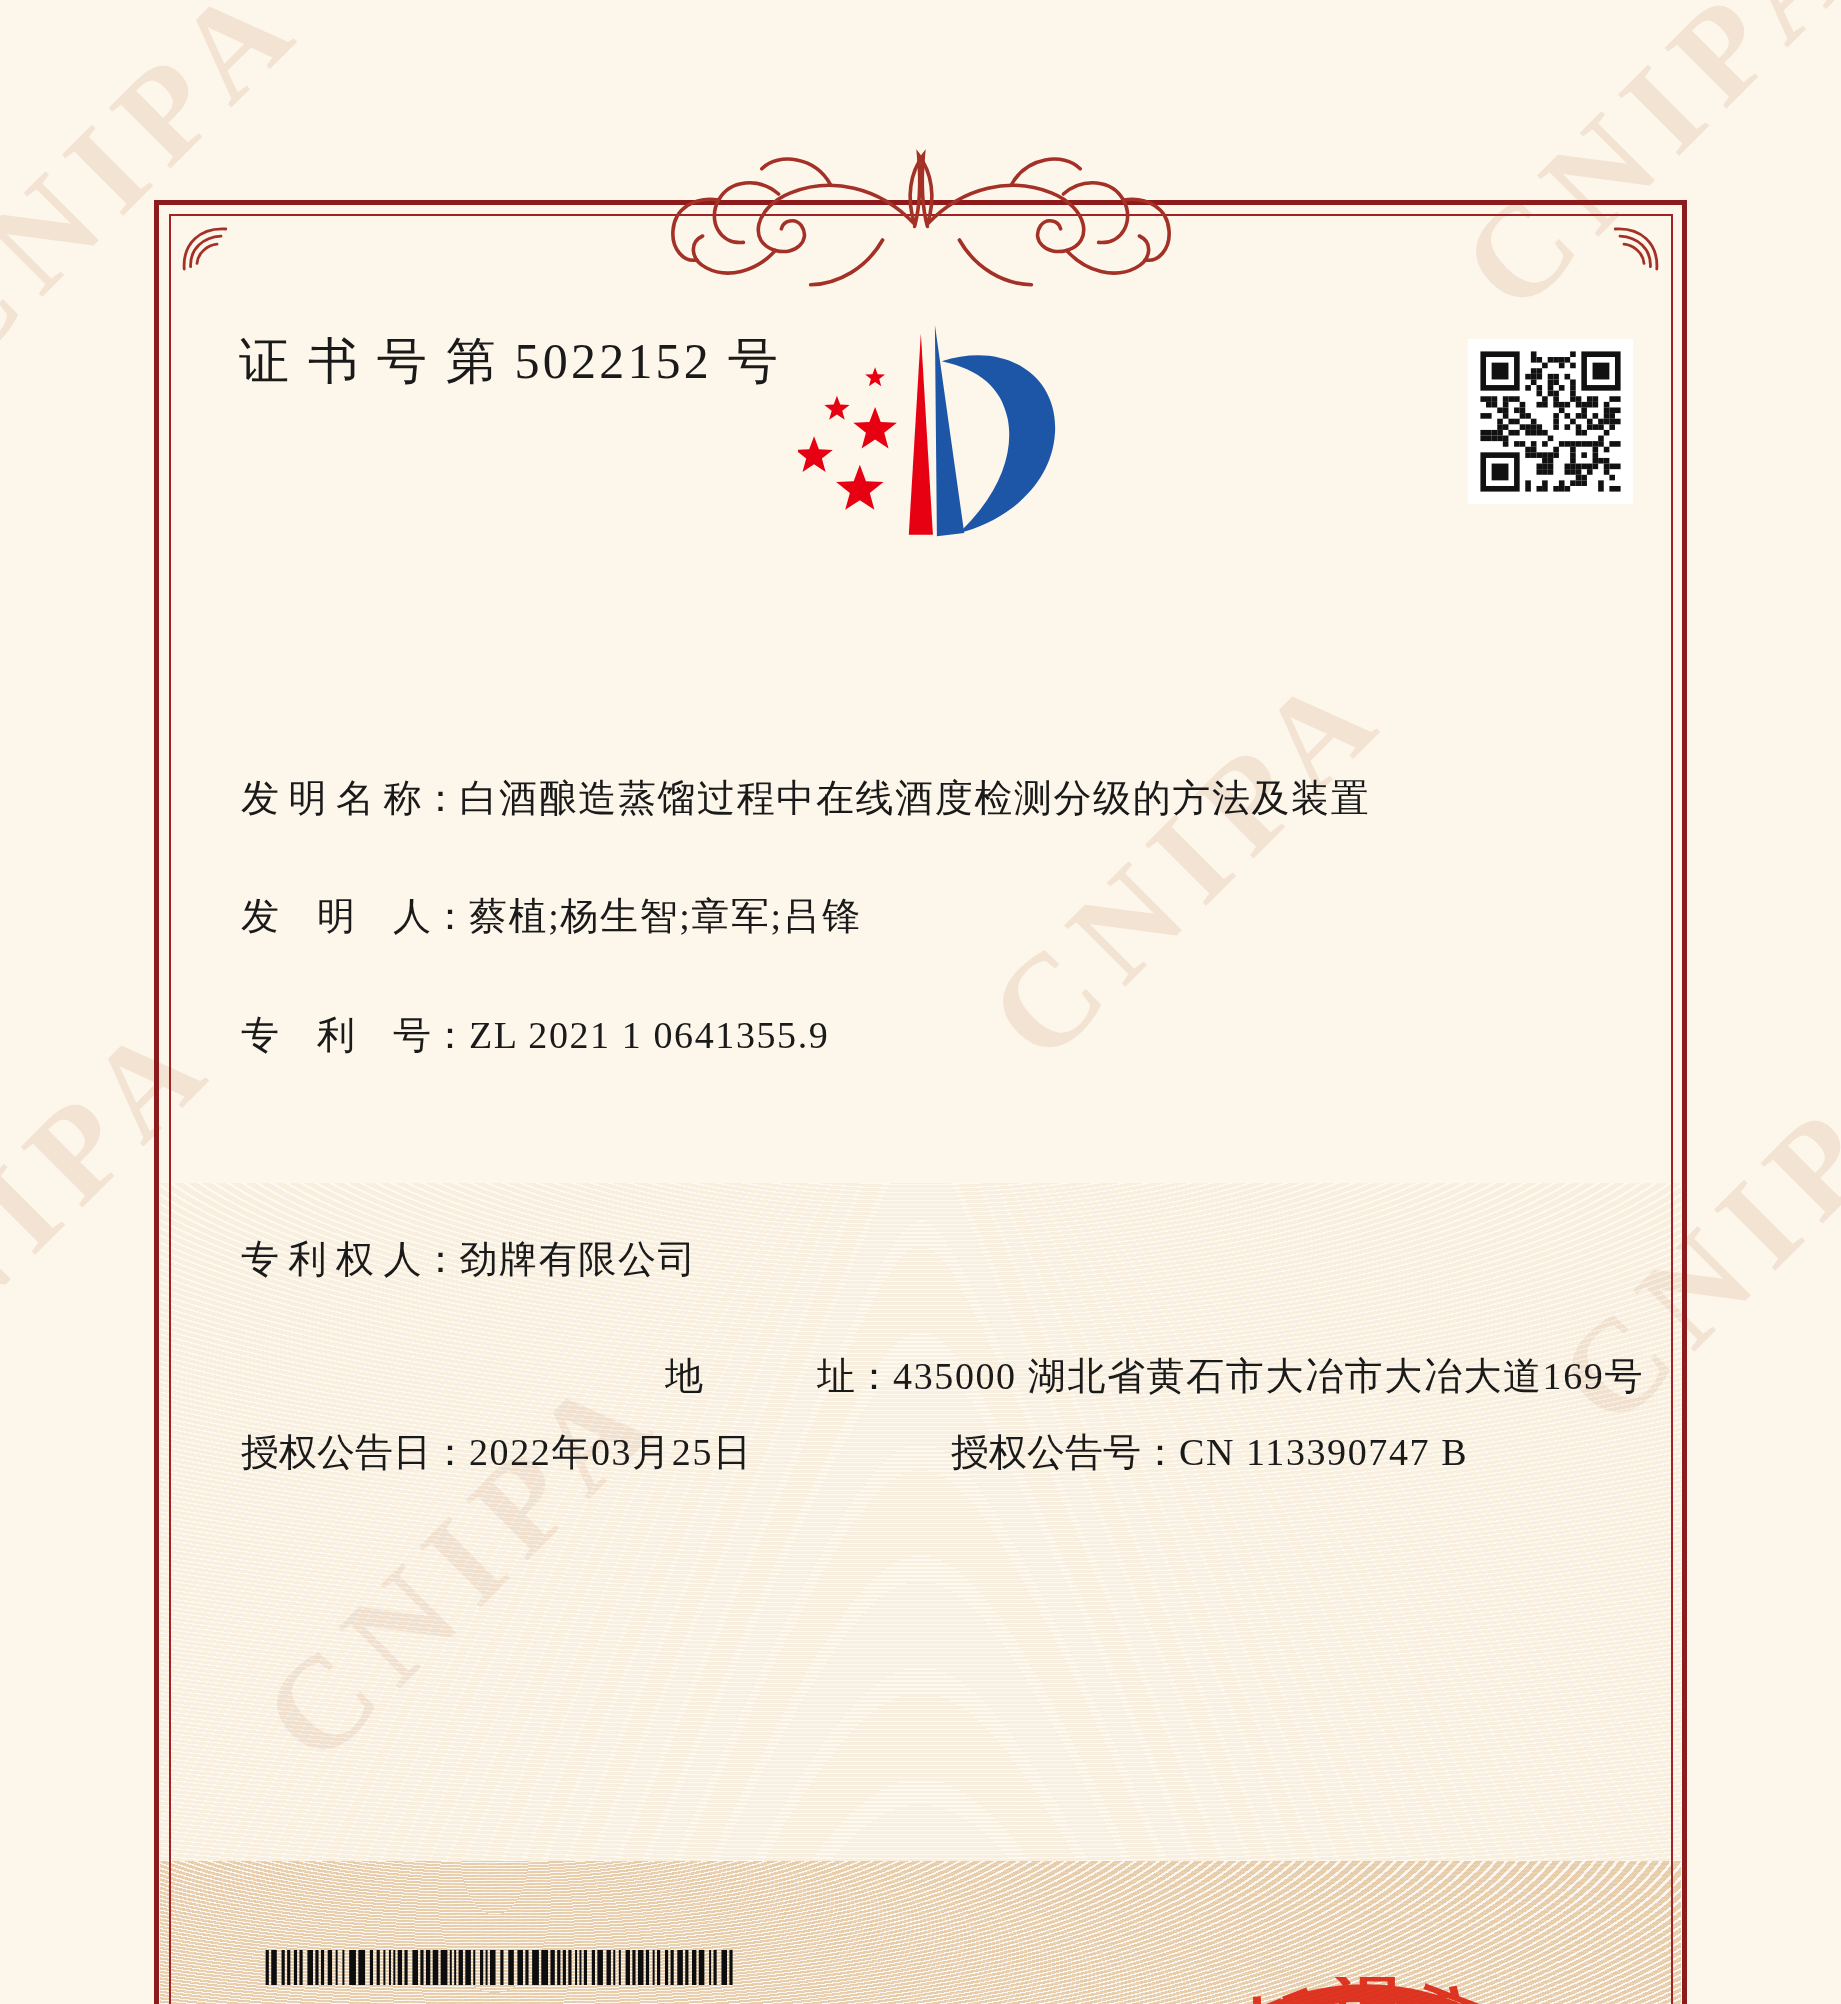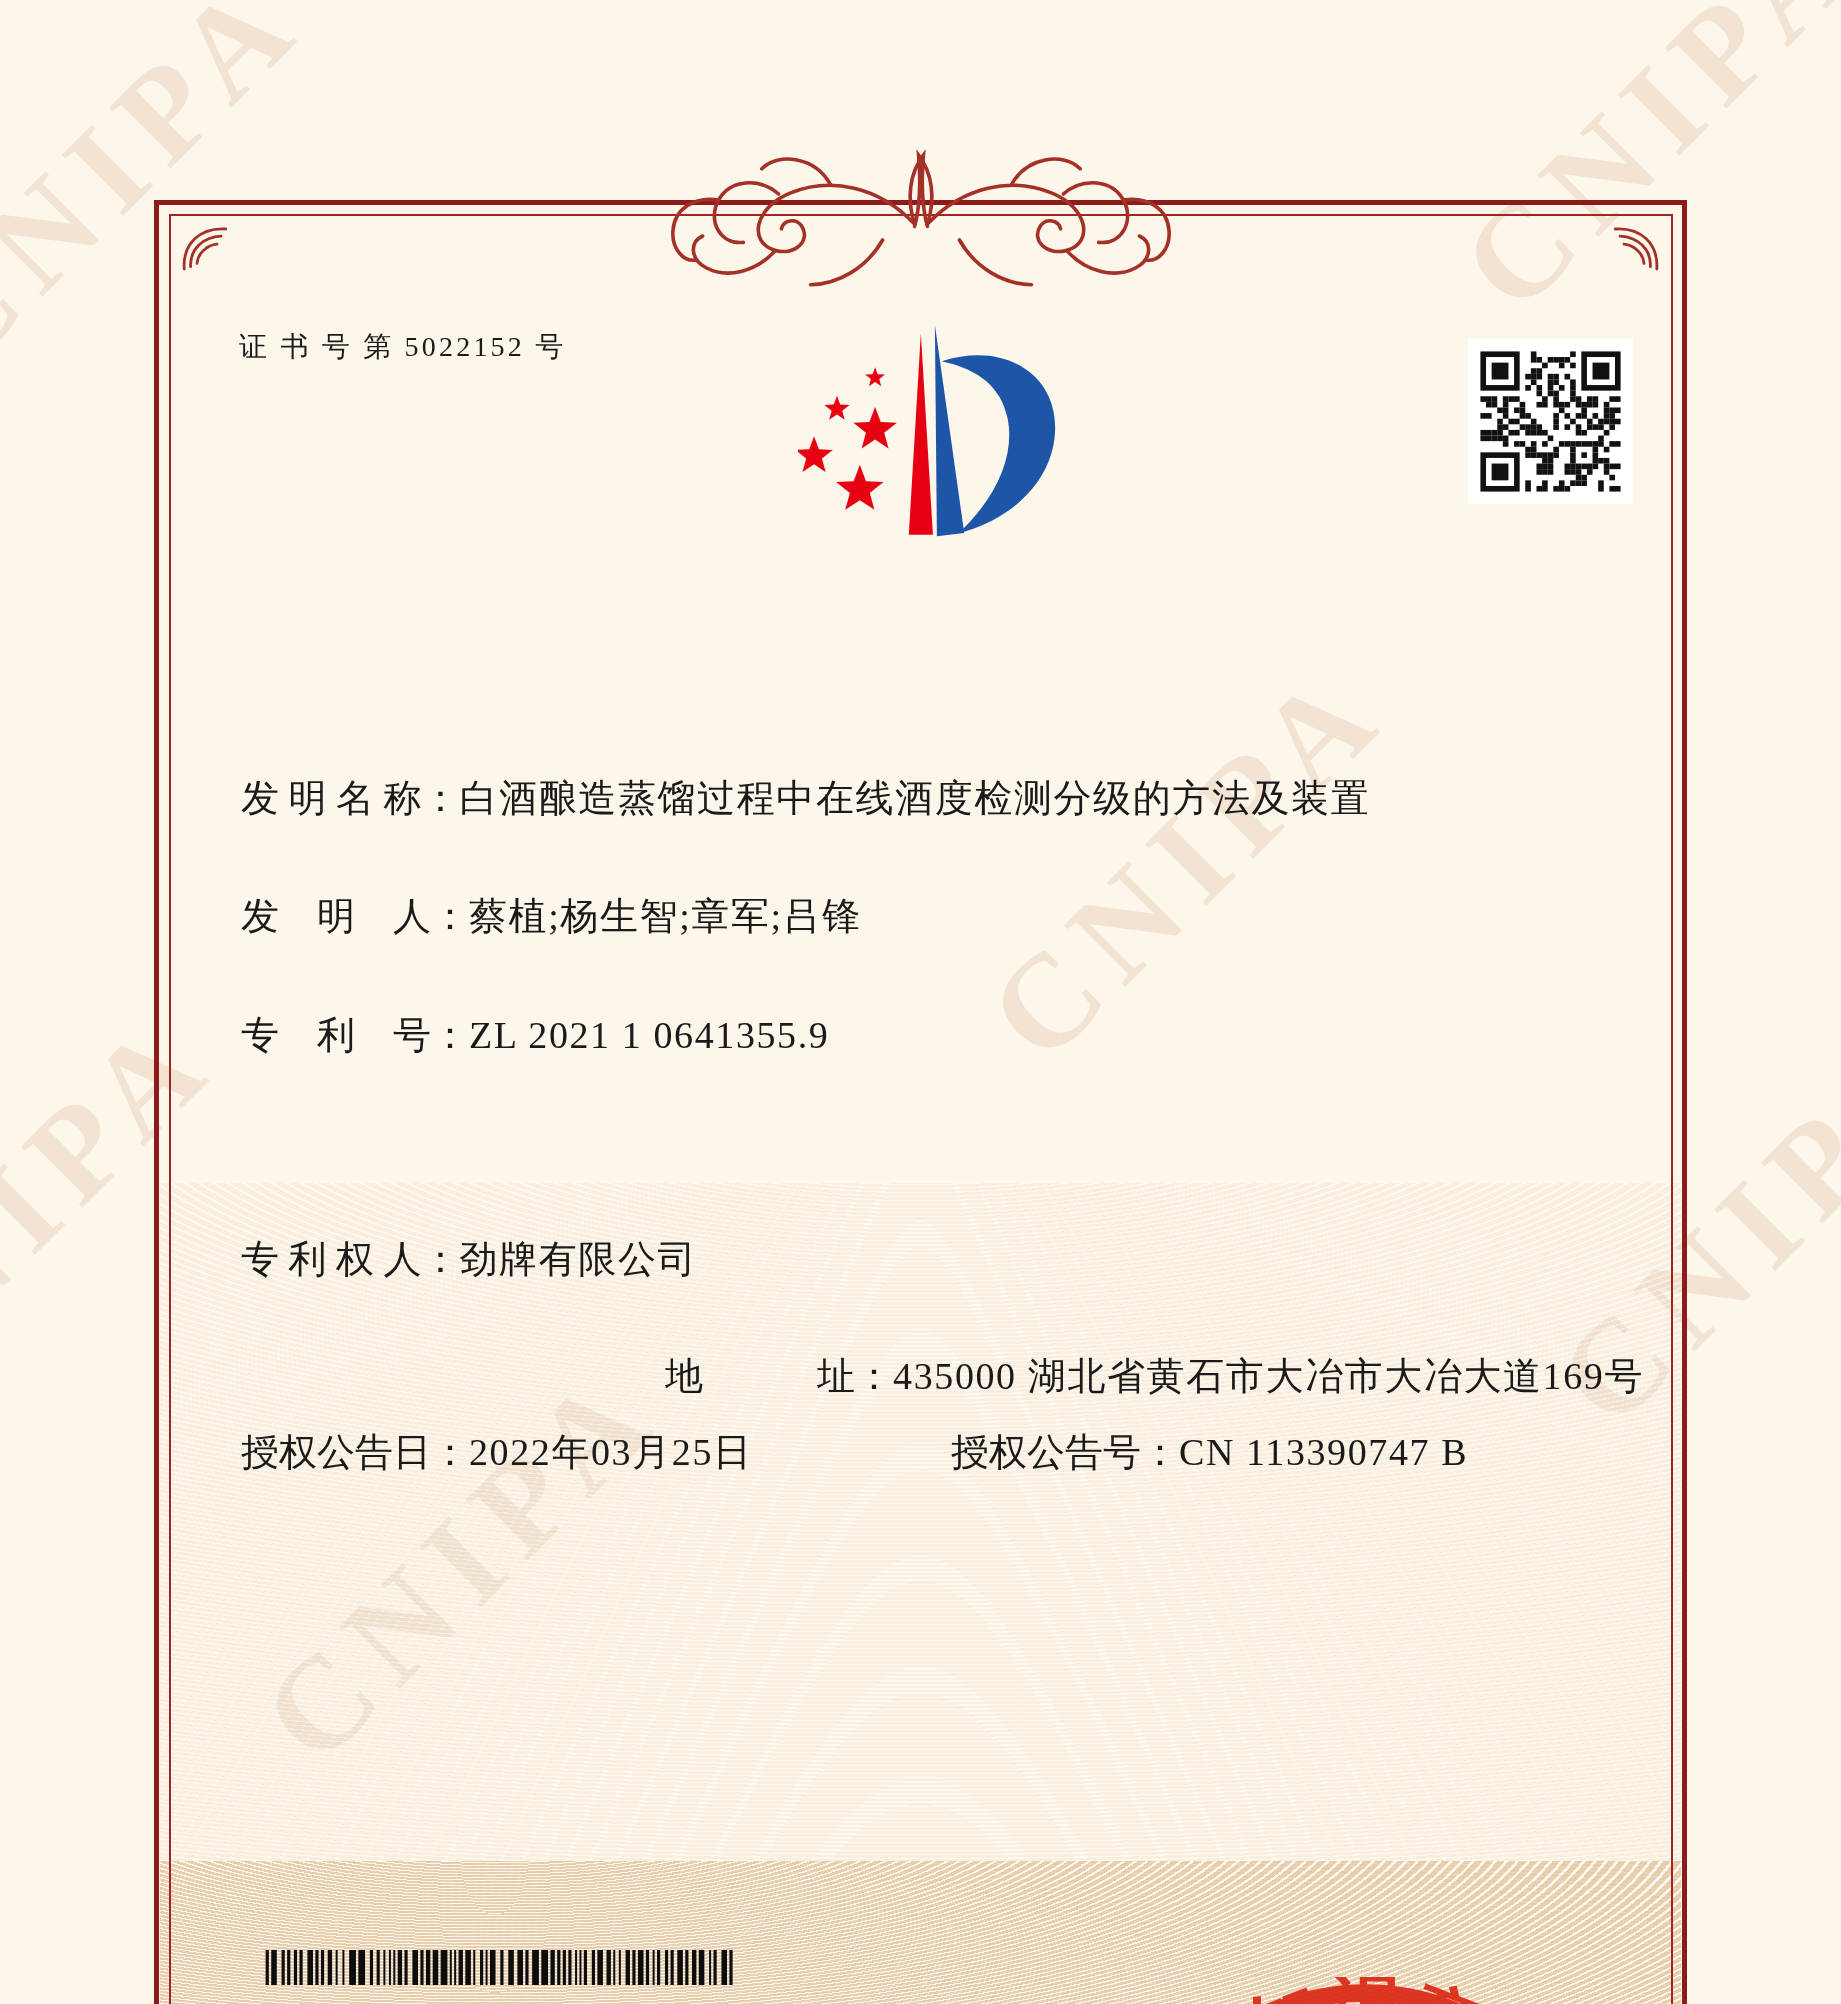--- a/index.html
+++ b/index.html
@@ -15,21 +15,21 @@
       background:repeating-radial-gradient(802px 249px at 50% -104px,rgba(255,255,255,.65) 0 4px,rgba(233,212,184,.38) 4px 13px);}
   .waves-strong{left:160px;top:1861px;width:1521px;height:598px;z-index:1;
       background:
         repeating-radial-gradient(762px 209px at 22% -64px,rgba(255,255,255,.8) 0 3.6px,rgba(229,199,161,.75) 3.6px 10.8px),
         repeating-radial-gradient(842px 257px at 78% 115%,rgba(255,255,255,.45) 0 4px,rgba(224,191,152,.5) 4px 12px),
         #eedbc2;opacity:.9;}
   
   .border-outer{left:154px;top:200px;width:1533px;height:2260px;border:5.6px solid #8e1b1b;z-index:2;box-sizing:border-box;}
   .border-inner{left:169px;top:214px;width:1504px;height:2231px;border:2.4px solid #a22323;z-index:2;box-sizing:border-box;}
   .content{z-index:4;}
-  .cert-no{left:239px;top:328px;font-size:28px;letter-spacing:3.2px;z-index:4;}
+  .cert-no{left:239px;top:328px;font-size:50px;letter-spacing:3.2px;z-index:4;}
   .title{left:0;top:557px;width:1841px;text-align:center;font-size:83px;font-weight:bold;
          letter-spacing:47px;text-indent:47px;z-index:4;}
   .frow{position:absolute;left:241px;width:1403px;font-size:38px;white-space:nowrap;z-index:4;}
   .fvalue{letter-spacing:1.6px;}
   .paras{left:241px;top:1519px;width:1367px;z-index:4;font-size:35px;line-height:57px;text-align:justify;}
   .paras p{margin:0;text-indent:71px;}
   svg{display:block;}
 </style>
 </head>
 <body>

